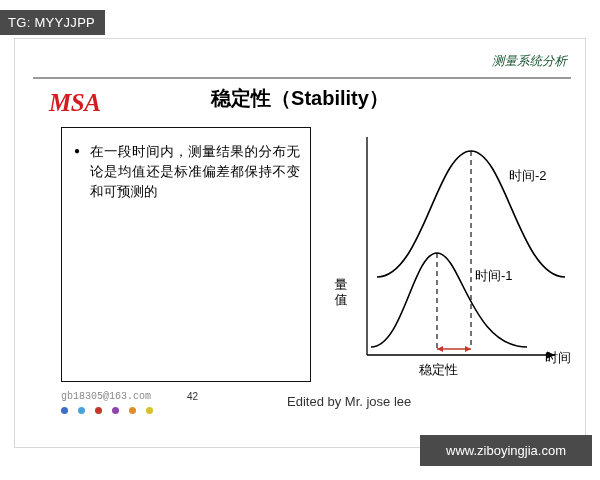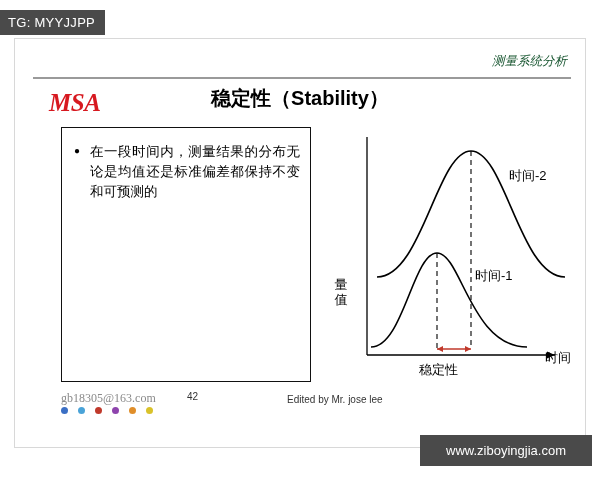--- a/index.html
+++ b/index.html
@@ -177,23 +177,23 @@
     font-size: 13px;
     color: #000;
     font-family: "Liberation Sans", sans-serif;
   }
 
   
   .footer-email {
     position: absolute;
     left: 46px;
     top: 352px;
-    font-size: 12px;
+    font-size: 10px;
     color: #8a8a8a;
-    font-family: Liberation Serif, serif;
+    font-family: Liberation Mono, monospace;
   }
   .dots {
     position: absolute;
     left: 46px;
     top: 368px;
     display: flex;
     gap: 10px;
   }
   .dots span {
     display: block;
@@ -206,21 +206,21 @@
     left: 172px;
     top: 352px;
     font-size: 10px;
     color: #333;
     font-family: Liberation Sans, sans-serif;
   }
   .edited-by {
     position: absolute;
     left: 272px;
     top: 355px;
-    font-size: 10px;
+    font-size: 13px;
     color: #333;
     font-family: "Liberation Sans", sans-serif;
   }
 
   
   .watermark {
     position: absolute;
     right: 8px;
     bottom: 14px;
     background: #4a4a4a;

